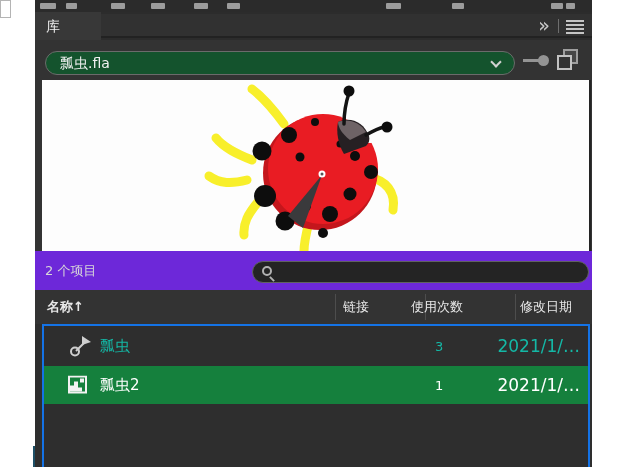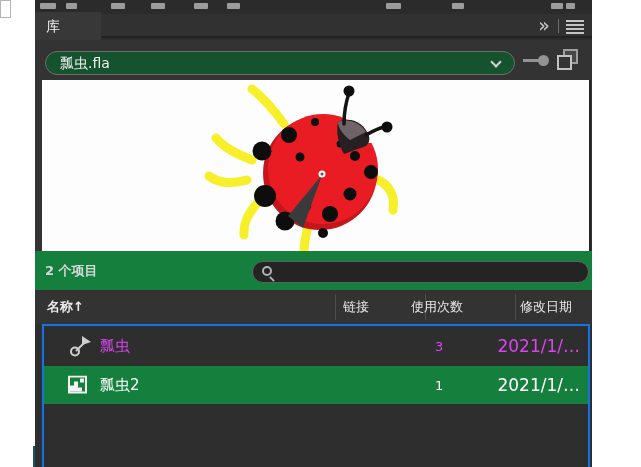--- a/index.html
+++ b/index.html
@@ -48,21 +48,21 @@
     background:#474747; border:2px solid #9e9e9e; }
   .newlib-btn .front { position:absolute; left:0; top:6px; width:15px; height:15px;
     background:#333333; border:2px solid #c2c2c2; }
 
   
   .preview { position:absolute; left:42px; top:80px; width:549px; height:171px;
     background:#fdfdfd; border-right:2px solid #242424; }
   .ladybug { position:absolute; left:150px; top:0; }
 
   
-  .items-row { position:absolute; left:35px; top:251px; width:557px; height:39px; background:#15803d;font-weight:bold; }
+  .items-row { position:absolute; left:35px; top:251px; width:557px; height:39px; background:#6d28d9; }
   .items-count { position:absolute; left:10px; top:0; height:39px; line-height:39px;
     color:#d8d8d8; font-size:13px; }
   .search-box { position:absolute; left:217px; top:10px; width:337px; height:22px;
     background:#242424; border:1px solid #616161; border-radius:11px; }
   .search-glass { position:absolute; left:9px; top:4px; width:10px; height:10px;
     border:2px solid #b2b2b2; border-radius:50%; }
   .search-glass::after { content:""; position:absolute; left:7px; top:8px; width:2px; height:6px;
     background:#b2b2b2; transform:rotate(-45deg); }
 
   
@@ -72,21 +72,21 @@
   .h-name { left:12px;font-weight:bold; }
   .h-link { left:308px; }
   .h-count { left:376px; }
   .h-date { left:485px; }
   .vdiv { position:absolute; top:4px; width:1px; height:26px; background:#4d4d4d; }
 
   
   .list { position:absolute; left:35px; top:324px; width:557px; height:143px; background:#2e2e2e; }
   .focus-ring { position:absolute; left:7px; top:0; width:548px; height:143px;
     border:2px solid #1473e6; border-bottom:none; }
-  .row { position:absolute; left:9px; width:544px; height:39px; color:#d946ef; }
+  .row { position:absolute; left:9px; width:544px; height:39px; color:#14b8a6; }
   .row-1 { top:2px; background:#2e2e2e; }
   .row-2 { top:42px; height:38px; background:#15803d; color:#ffffff; }
   .row-icon { position:absolute; left:24px; top:50%; transform:translateY(-50%); }
   .row-name { position:absolute; left:56px; top:50%; transform:translateY(-50%); font-size:15px; }
   .row-count { position:absolute; left:391px; top:50%; transform:translateY(-50%); font-size:13px; }
   .row-date { position:absolute; right:8px; top:50%; transform:translateY(-50%); font-size:17px; }
 </style>
 </head>
 <body>
 

